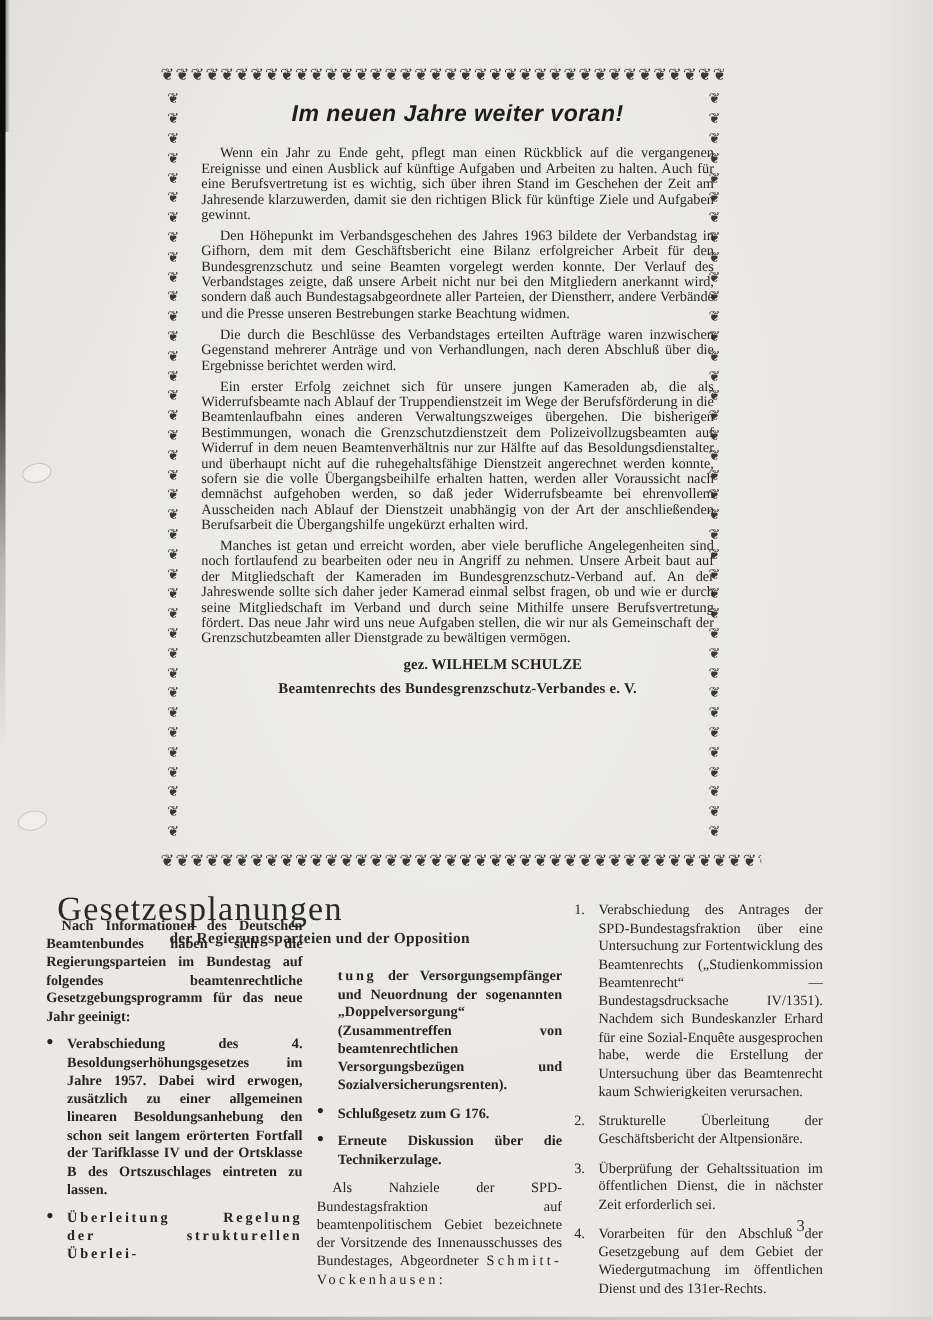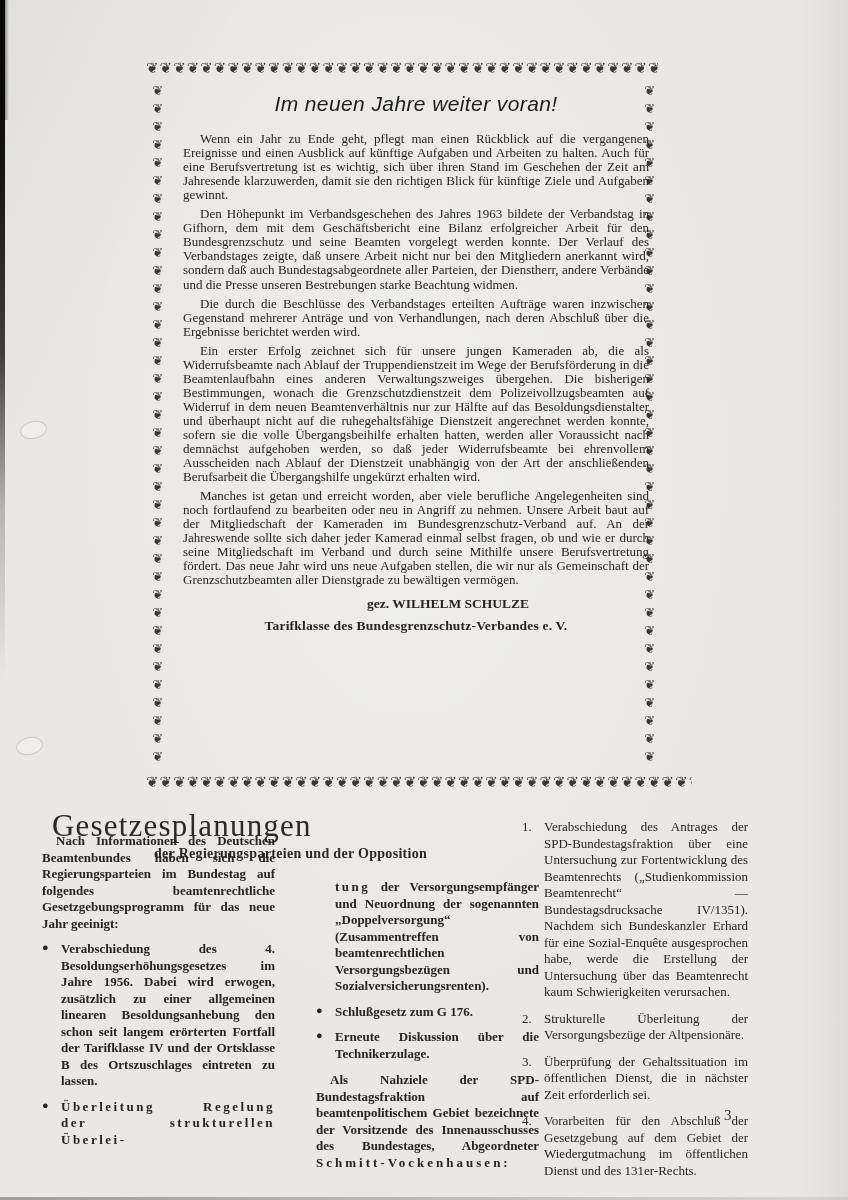--- a/index.html
+++ b/index.html
@@ -52,51 +52,51 @@
   .orn-v{
     position:absolute;top:25px;bottom:25px;width:22px;
     writing-mode:vertical-rl;text-orientation:upright;
     font-size:13px;line-height:22px;letter-spacing:3px;
   }
   .orn-left{left:0;}
   .orn-right{left:492px;}
   .frame-inner{position:absolute;left:37px;top:27px;width:466px;}
   .frame-title{
     font-family:"Liberation Sans","DejaVu Sans",sans-serif;
-    font-style:italic;font-weight:400;font-size:21px;line-height:1.2;
+    font-style:italic;font-weight:700;font-size:21px;line-height:1.2;
     letter-spacing:.4px;text-align:center;color:#1f1e1a;margin:6px 0 16px;
   }
   .frame-inner p.body{
     font-size:13px;line-height:1.08;margin:0 0 5px;
     text-align:justify;text-indent:17px;hyphens:auto;
   }
   .sig{text-align:center;font-weight:700;font-size:13.5px;margin:0;}
   .sig-name{margin-top:9px;transform:translateX(32px);}
   .sig-role{margin-top:6px;letter-spacing:.2px;}
   
   .lower-header{position:absolute;left:52px;top:809px;width:470px;}
   .lower-title{
     margin:0;font-weight:400;font-size:31px;line-height:1.1;
     letter-spacing:1.2px;color:#2b2a25;
   }
   .lower-subtitle{
     margin:3px 0 0 102px;font-weight:700;font-size:14px;letter-spacing:.3px;color:#2b2a25;
   }
   .col{position:absolute;font-size:13px;line-height:1.27;text-align:justify;hyphens:auto;}
   .col-1{left:42px;top:833px;width:233px;font-weight:700;}
-  .col-2{left:288px;top:879px;width:223px;font-weight:700;margin-left:28px;}
+  .col-2{left:288px;top:879px;width:223px;font-weight:700;}
   .col-3{left:522px;top:819px;width:226px;font-weight:400;}
   .intro{margin:0 0 9px;text-indent:14px;}
   .bullet{display:flex;margin:0 0 9px;}
   .bullet .marker{flex:0 0 19px;font-size:11px;}
   .bullet .btext{flex:1;}
   .spaced{letter-spacing:2.5px;word-spacing:7px;}
   .spaced-name{letter-spacing:3px;}
   .cont{margin:0 0 9px 19px;}
-  .closing{font-weight:700;margin:10px 0 0;text-indent:14px;}
+  .closing{font-weight:400;margin:10px 0 0;text-indent:14px;}
   .num-item{display:flex;margin:0 0 10px;}
   .num{flex:0 0 22px;}
   .ntext{flex:1;}
   .page-number{position:absolute;left:724px;top:1107px;font-size:15px;color:#34332e;}
 </style>
 </head>
 <body>
 
 <div class="page">
 
@@ -112,34 +112,34 @@
     <div class="orn orn-v orn-right">❦❦❦❦❦❦❦❦❦❦❦❦❦❦❦❦❦❦❦❦❦❦❦❦❦❦❦❦❦❦❦❦❦❦❦❦❦❦❦❦❦❦❦❦❦❦❦❦❦❦❦❦❦❦❦❦❦❦❦❦</div>
 
     <div class="frame-inner">
       <h1 class="frame-title">Im neuen Jahre weiter voran!</h1>
       <p class="body">Wenn ein Jahr zu Ende geht, pflegt man einen Rückblick auf die vergangenen Ereignisse und einen Ausblick auf künftige Aufgaben und Arbeiten zu halten. Auch für eine Berufsvertretung ist es wichtig, sich über ihren Stand im Geschehen der Zeit am Jahresende klarzuwerden, damit sie den richtigen Blick für künftige Ziele und Aufgaben gewinnt.</p>
       <p class="body">Den Höhepunkt im Verbandsgeschehen des Jahres 1963 bildete der Verbandstag in Gifhorn, dem mit dem Geschäftsbericht eine Bilanz erfolgreicher Arbeit für den Bundesgrenzschutz und seine Beamten vorgelegt werden konnte. Der Verlauf des Verbandstages zeigte, daß unsere Arbeit nicht nur bei den Mitgliedern anerkannt wird, sondern daß auch Bundestagsabgeordnete aller Parteien, der Dienstherr, andere Verbände und die Presse unseren Bestrebungen starke Beachtung widmen.</p>
       <p class="body">Die durch die Beschlüsse des Verbandstages erteilten Aufträge waren inzwischen Gegenstand mehrerer Anträge und von Verhandlungen, nach deren Abschluß über die Ergebnisse berichtet werden wird.</p>
       <p class="body">Ein erster Erfolg zeichnet sich für unsere jungen Kameraden ab, die als Widerrufsbeamte nach Ablauf der Truppendienstzeit im Wege der Berufsförderung in die Beamtenlaufbahn eines anderen Verwaltungszweiges übergehen. Die bisherigen Bestimmungen, wonach die Grenzschutzdienstzeit dem Polizeivollzugsbeamten auf Widerruf in dem neuen Beamtenverhältnis nur zur Hälfte auf das Besoldungsdienstalter und überhaupt nicht auf die ruhegehaltsfähige Dienstzeit angerechnet werden konnte, sofern sie die volle Übergangsbeihilfe erhalten hatten, werden aller Voraussicht nach demnächst aufgehoben werden, so daß jeder Widerrufsbeamte bei ehrenvollem Ausscheiden nach Ablauf der Dienstzeit unabhängig von der Art der anschließenden Berufsarbeit die Übergangshilfe ungekürzt erhalten wird.</p>
       <p class="body">Manches ist getan und erreicht worden, aber viele berufliche Angelegenheiten sind noch fortlaufend zu bearbeiten oder neu in Angriff zu nehmen. Unsere Arbeit baut auf der Mitgliedschaft der Kameraden im Bundesgrenzschutz-Verband auf. An der Jahreswende sollte sich daher jeder Kamerad einmal selbst fragen, ob und wie er durch seine Mitgliedschaft im Verband und durch seine Mithilfe unsere Berufsvertretung fördert. Das neue Jahr wird uns neue Aufgaben stellen, die wir nur als Gemeinschaft der Grenzschutzbeamten aller Dienstgrade zu bewältigen vermögen.</p>
       <p class="sig sig-name">gez. WILHELM SCHULZE</p>
-      <p class="sig sig-role">Tarifklasse des Bundesgrenzschutz-Verbandes e. V.</p>
+      <p class="sig sig-role">Beamtenrechts des Bundesgrenzschutz-Verbandes e. V.</p>
     </div>
   </article>
 
   <header class="lower-header">
     <h2 class="lower-title">Gesetzesplanungen</h2>
     <h3 class="lower-subtitle">der Regierungsparteien und der Opposition</h3>
   </header>
 
   <div class="col col-1">
     <p class="intro">Nach Informationen des Deutschen Beamtenbundes haben sich die Regierungsparteien im Bundestag auf folgendes beamtenrechtliche Gesetzgebungsprogramm für das neue Jahr geeinigt:</p>
     <div class="bullet">
       <span class="marker">●</span>
-      <span class="btext">Verabschiedung des 4. Besoldungserhöhungsgesetzes im Jahre 1956. Dabei wird erwogen, zusätzlich zu einer allgemeinen linearen Besoldungsanhebung den schon seit langem erörterten Fortfall der Tarifklasse IV und der Ortsklasse B des Ortszuschlages eintreten zu lassen.</span>
+      <span class="btext">Verabschiedung des 4. Besoldungserhöhungsgesetzes im Jahre 1957. Dabei wird erwogen, zusätzlich zu einer allgemeinen linearen Besoldungsanhebung den schon seit langem erörterten Fortfall der Tarifklasse IV und der Ortsklasse B des Ortszuschlages eintreten zu lassen.</span>
     </div>
     <div class="bullet">
       <span class="marker">●</span>
       <span class="btext spaced">Überleitung Regelung der strukturellen Überlei-</span>
     </div>
   </div>
 
   <div class="col col-2">
     <p class="cont"><span class="spaced">tung</span><span> der Versorgungsempfänger und Neuordnung der sogenannten „Doppelversorgung“ (Zusammentreffen von beamtenrechtlichen Versorgungsbezügen und Sozialversicherungsrenten).</span></p>
     <div class="bullet">
@@ -153,21 +153,21 @@
     <p class="closing"><span>Als Nahziele der SPD-Bundestagsfraktion auf beamtenpolitischem Gebiet bezeichnete der Vorsitzende des Innenausschusses des Bundestages, Abgeordneter </span><span class="spaced-name">Schmitt-Vockenhausen:</span></p>
   </div>
 
   <div class="col col-3">
     <div class="num-item">
       <span class="num">1.</span>
       <span class="ntext">Verabschiedung des Antrages der SPD-Bundestagsfraktion über eine Untersuchung zur Fortentwicklung des Beamtenrechts („Studienkommission Beamtenrecht“ — Bundestagsdrucksache IV/1351). Nachdem sich Bundeskanzler Erhard für eine Sozial-Enquête ausgesprochen habe, werde die Erstellung der Untersuchung über das Beamtenrecht kaum Schwierigkeiten verursachen.</span>
     </div>
     <div class="num-item">
       <span class="num">2.</span>
-      <span class="ntext">Strukturelle Überleitung der Versorgungsbezüge der Altpensionäre.</span>
+      <span class="ntext">Strukturelle Überleitung der Geschäftsbericht der Altpensionäre.</span>
     </div>
     <div class="num-item">
       <span class="num">3.</span>
       <span class="ntext">Überprüfung der Gehaltssituation im öffentlichen Dienst, die in nächster Zeit erforderlich sei.</span>
     </div>
     <div class="num-item">
       <span class="num">4.</span>
       <span class="ntext">Vorarbeiten für den Abschluß der Gesetzgebung auf dem Gebiet der Wiedergutmachung im öffentlichen Dienst und des 131er-Rechts.</span>
     </div>
   </div>

